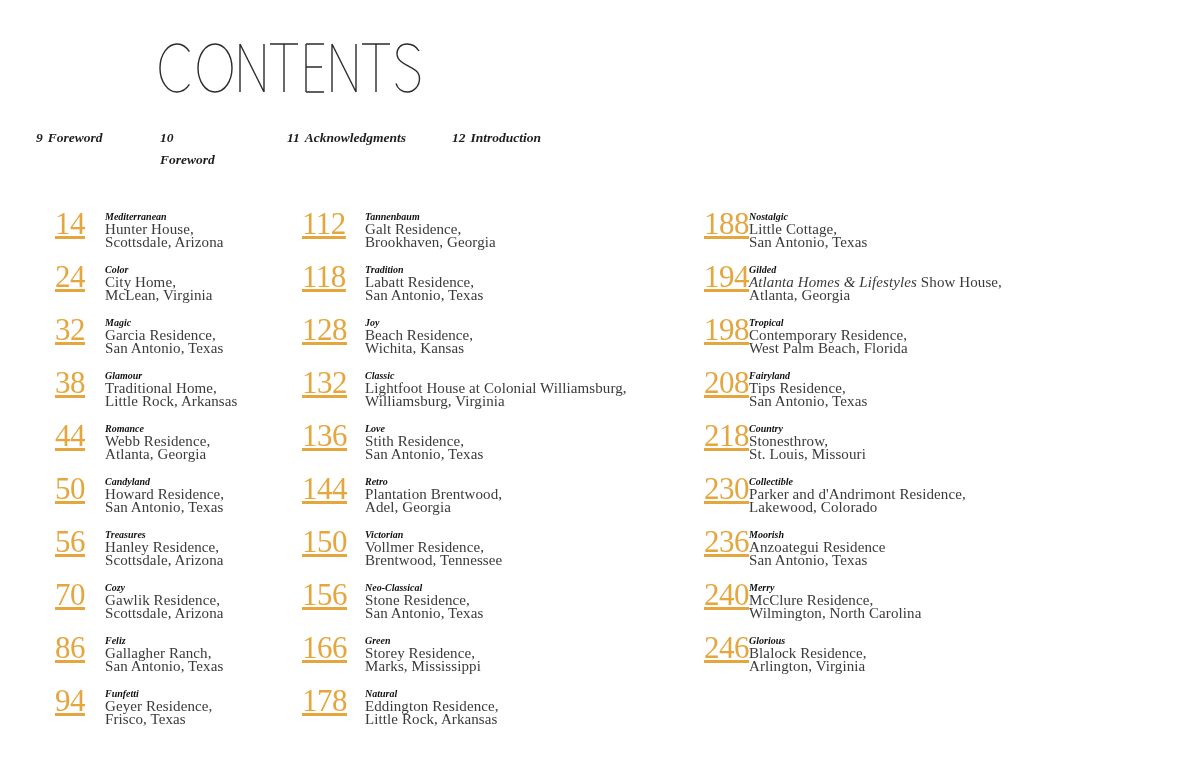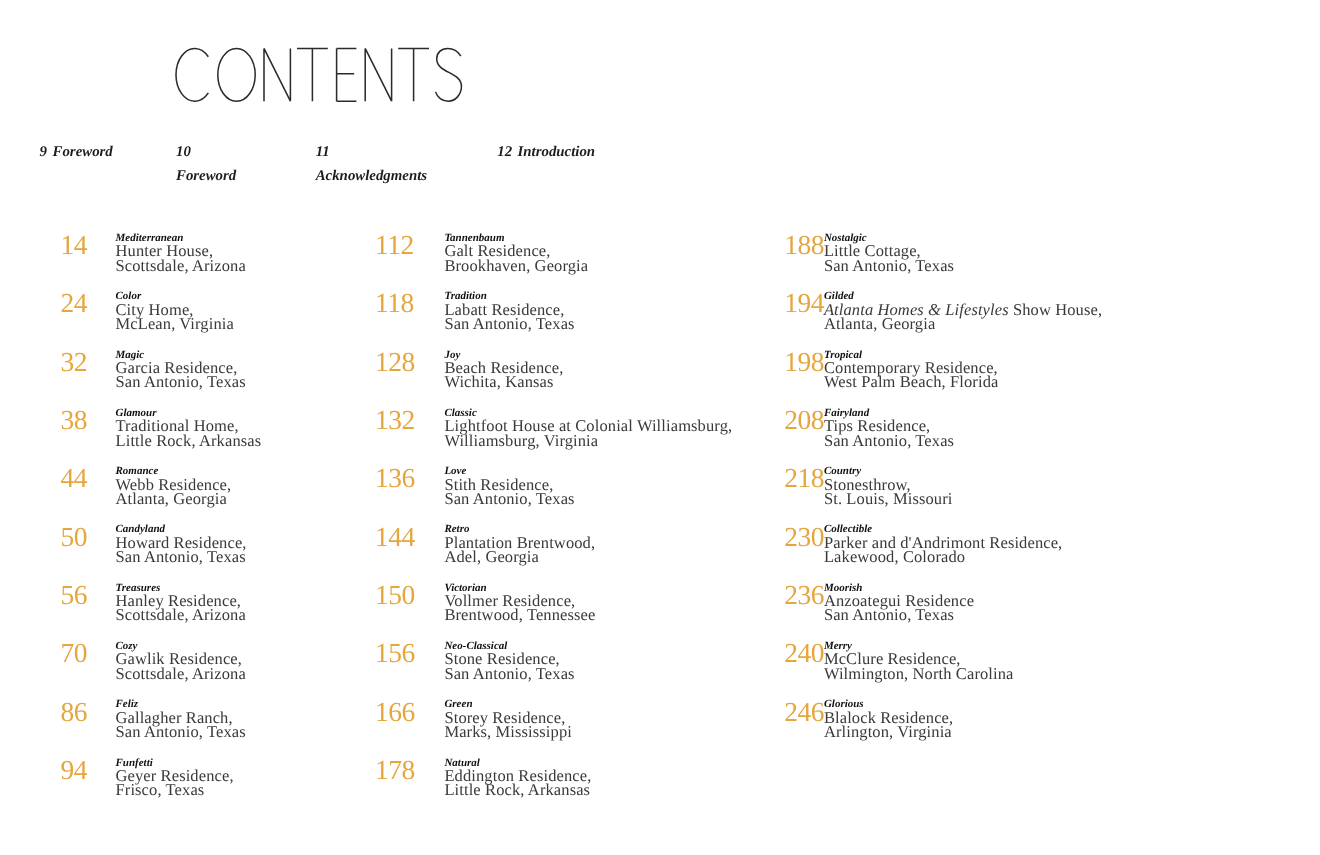--- a/index.html
+++ b/index.html
@@ -20,34 +20,34 @@
   }
 
   
   .front-matter{position:absolute;top:129px;left:0;width:1200px;height:22px;}
   .fm-item{
     position:absolute;display:flex;gap:5px;
     font-style:italic;font-weight:600;font-size:13.5px;line-height:17px;color:#1d1d1d;
   }
   .fm-item:nth-child(1){left:36px;}
   .fm-item:nth-child(2){left:160px;flex-direction:column;}
-  .fm-item:nth-child(3){left:287px;flex-direction:column;}
+  .fm-item:nth-child(3){left:287px;}
   .fm-item:nth-child(4){left:452px;}
 
   
   .toc-column{position:absolute;top:206px;}
   .col-1{left:55px;width:245px;}
-  .col-2{left:302px;width:370px;margin-left:39px;}
+  .col-2{left:302px;width:370px;}
   .col-3{left:687px;width:390px;}
 
   .entry{display:flex;align-items:flex-start;height:53px;}
   .entry-page{
     flex:none;
-    font-size:25px;line-height:33px;letter-spacing:-0.5px;
-    color:var(--accent);margin-top:1px;
+    font-size:31px;line-height:33px;letter-spacing:-0.5px;
+    color:var(--accent);margin-top:1px;text-decoration:underline;
   }
   .col-1 .entry-page{width:50px;}
   .col-2 .entry-page{width:63px;}
   .col-3 .entry-page{width:62px;text-align:right;}
   .entry-body{padding-top:4px;}
   .entry-title{
     font-weight:bold;font-style:italic;
     font-size:10px;line-height:13px;color:#101010;
   }
   .entry-line{font-size:15px;line-height:12.6px;color:var(--detail);letter-spacing:0.1px;}

